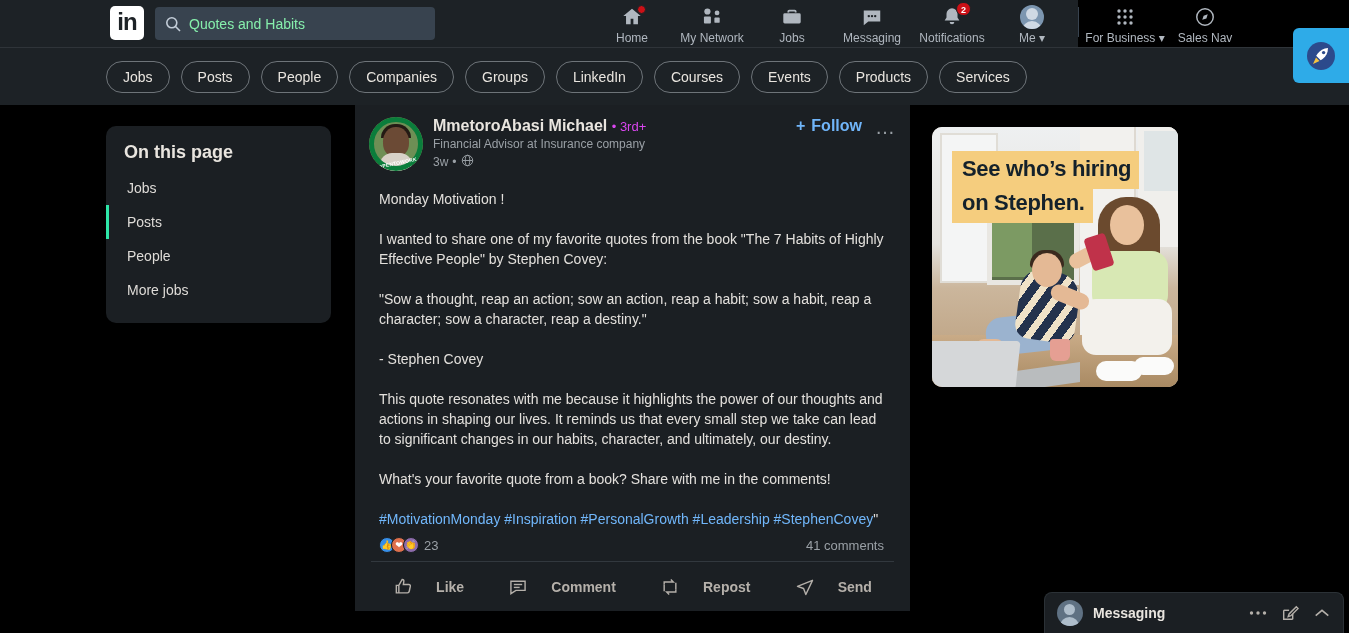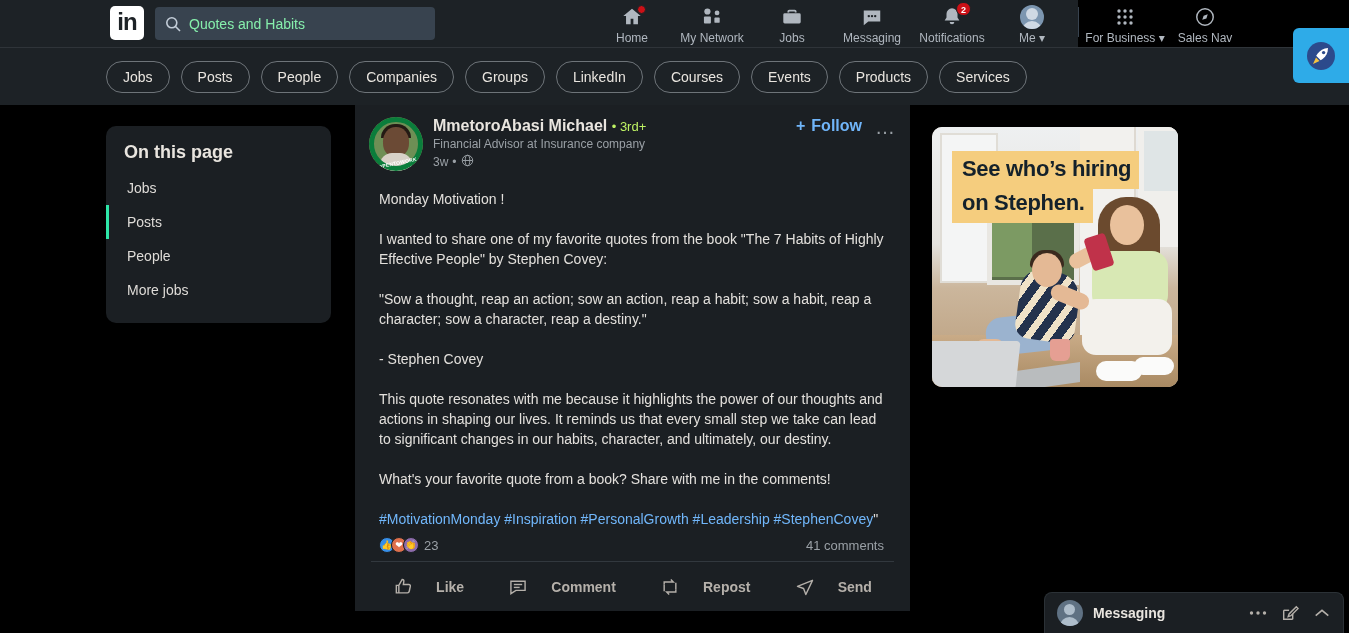--- a/index.html
+++ b/index.html
@@ -132,21 +132,21 @@
   .pavatar .body {
     position:absolute; left:11px; top:36px; width:32px; height:18px;
     border-radius: 12px 12px 0 0; background:#d8d2c8;
   }
   .pavatar .otw {
     position:absolute; left:0; bottom:5px; width:100%; text-align:center;
     font-size:5px; color:#fff; font-weight:700; letter-spacing:0.2px;
     transform: rotate(-12deg);
   }
   .pname { font-size: 16px; font-weight: 700; color: #e9e5df; }
-  .pdeg { font-size: 13px; font-weight: 400; color: #bef264; }
+  .pdeg { font-size: 13px; font-weight: 400; color: #d946ef; }
   .psub { font-size: 12px; color: #9aa0a6; margin-top: 2px; }
   .pmeta { font-size: 12px; color: #9aa0a6; margin-top: 3px; display:flex; align-items:center; gap:4px; }
   .follow {
     position: absolute; right: 48px; top: 12px;
     color: #70b5f9; font-size: 16px; font-weight: 600;
     display: flex; align-items: center; gap: 6px; cursor: pointer;
   }
   .dots {
     position: absolute; right: 14px; top: 16px;
     color: #9aa0a6; font-size: 20px; letter-spacing: 1px; cursor: pointer;

